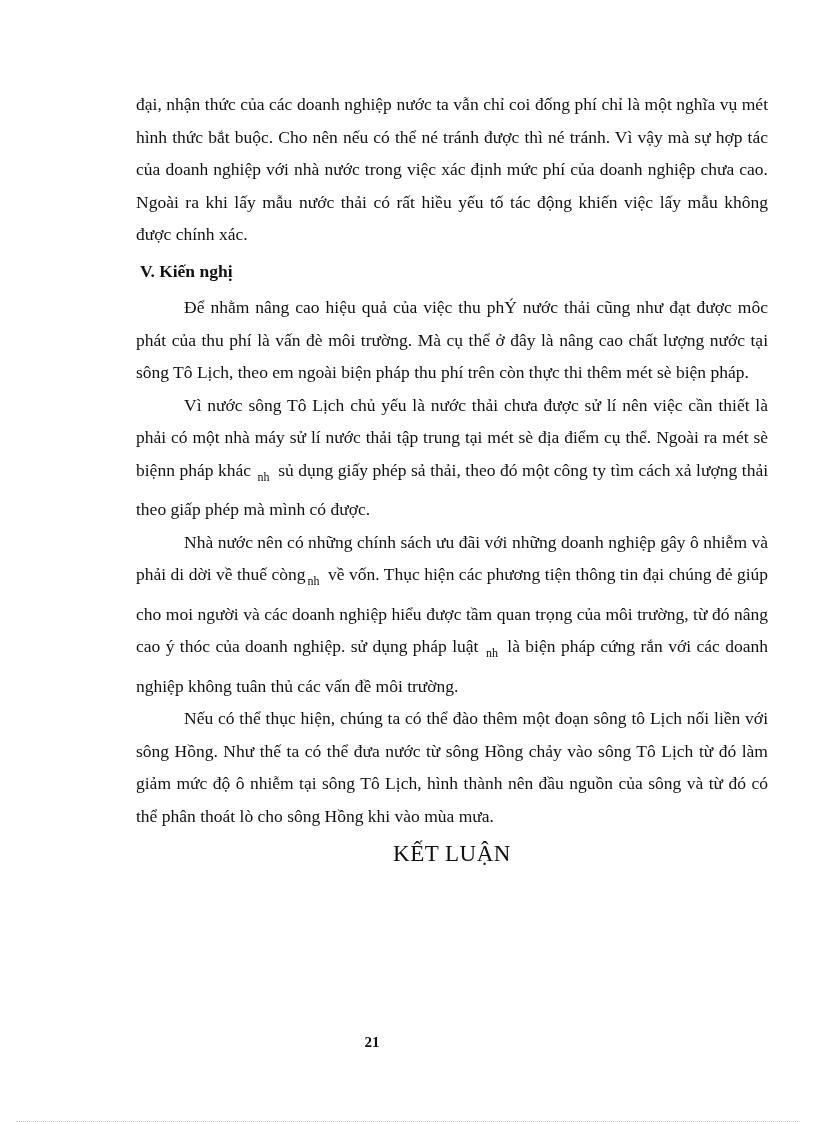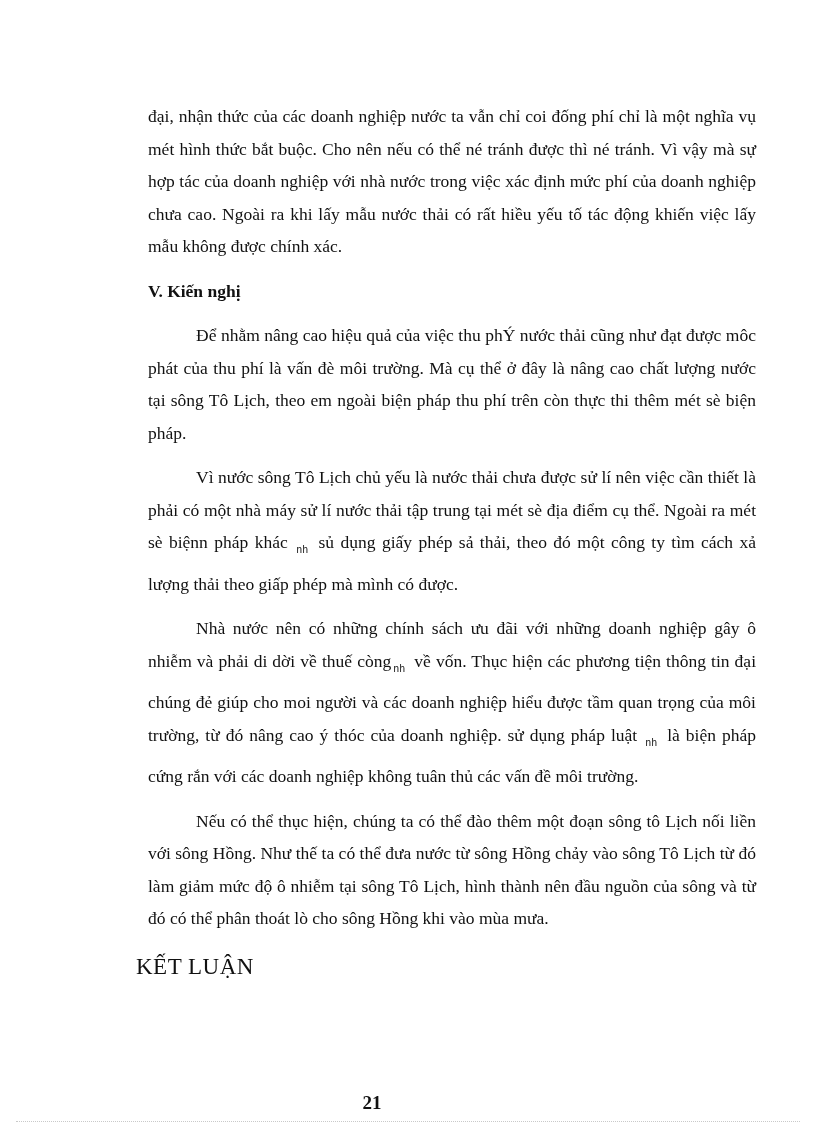--- a/index.html
+++ b/index.html
@@ -1,26 +1,26 @@
 <!DOCTYPE html>
 <html><head>
 <meta charset="utf-8">
 <style>
   html, body { margin: 0; padding: 0; background: #ffffff; }
   body { width: 816px; height: 1123px; position: relative; overflow: hidden;
          font-family: "Liberation Serif", "DejaVu Serif", serif; color: #111; }
   .page { position: absolute; left: 0; top: 0; width: 816px; height: 1123px; }
   .content { position: absolute; left: 136px; top: 88px; width: 632px; }
-  .p { font-size: 17.5px; line-height: 32.5px; text-align: justify; margin: 12px; }
+  .p { font-size: 17.5px; line-height: 32.5px; text-align: justify; margin: 0; }
   .indent { text-indent: 48px; }
-  .heading-v { font-size: 17.5px; font-weight: bold; line-height: 32.5px; margin: 12px; }
-  .sub { font-family: Liberation Mono, monospace; font-size: 10px; vertical-align: -5px; padding: 0 4px 0 2px; }
-  .title { text-align: left; font-size: 23px; line-height: 40px; margin: 2px 0 14px 0; letter-spacing: 0.5px; }
-  .page-number { position: absolute; left: 0; width: 744px; top: 1092px; text-align: center;
-                 font-size: 19px; font-weight: bold; }
+  .heading-v { font-size: 17.5px; font-weight: bold; line-height: 32.5px; margin: 4px; }
+  .sub { font-family: Liberation Serif, serif; font-size: 12px; vertical-align: -5px; padding: 0 4px 0 2px; }
+  .title { text-align: center; font-size: 23px; line-height: 40px; margin: 2px 0 14px 0; letter-spacing: 0.5px; }
+  .page-number { position: absolute; left: 0; width: 744px; top: 1034px; text-align: center;
+                 font-size: 15px; font-weight: bold; }
   .page-edge { position: absolute; left: 16px; right: 16px; top: 1121px; border-top: 1px dotted #c9c9c9; }
 </style>
 </head>
 <body>
 
 <div class="page">
   <div class="content">
 
     <p class="p">đại, nhận thức của các doanh nghiệp nước ta vẫn chỉ coi đống phí chỉ là một nghĩa vụ mét hình thức bắt buộc. Cho nên nếu có thể né tránh được thì né tránh. Vì vậy mà sự hợp tác của doanh nghiệp với nhà nước trong việc xác định mức phí của doanh nghiệp chưa cao. Ngoài ra khi lấy mẫu nước thải có rất hiều yếu tố tác động khiến việc lấy mẫu không được chính xác.</p>
 

